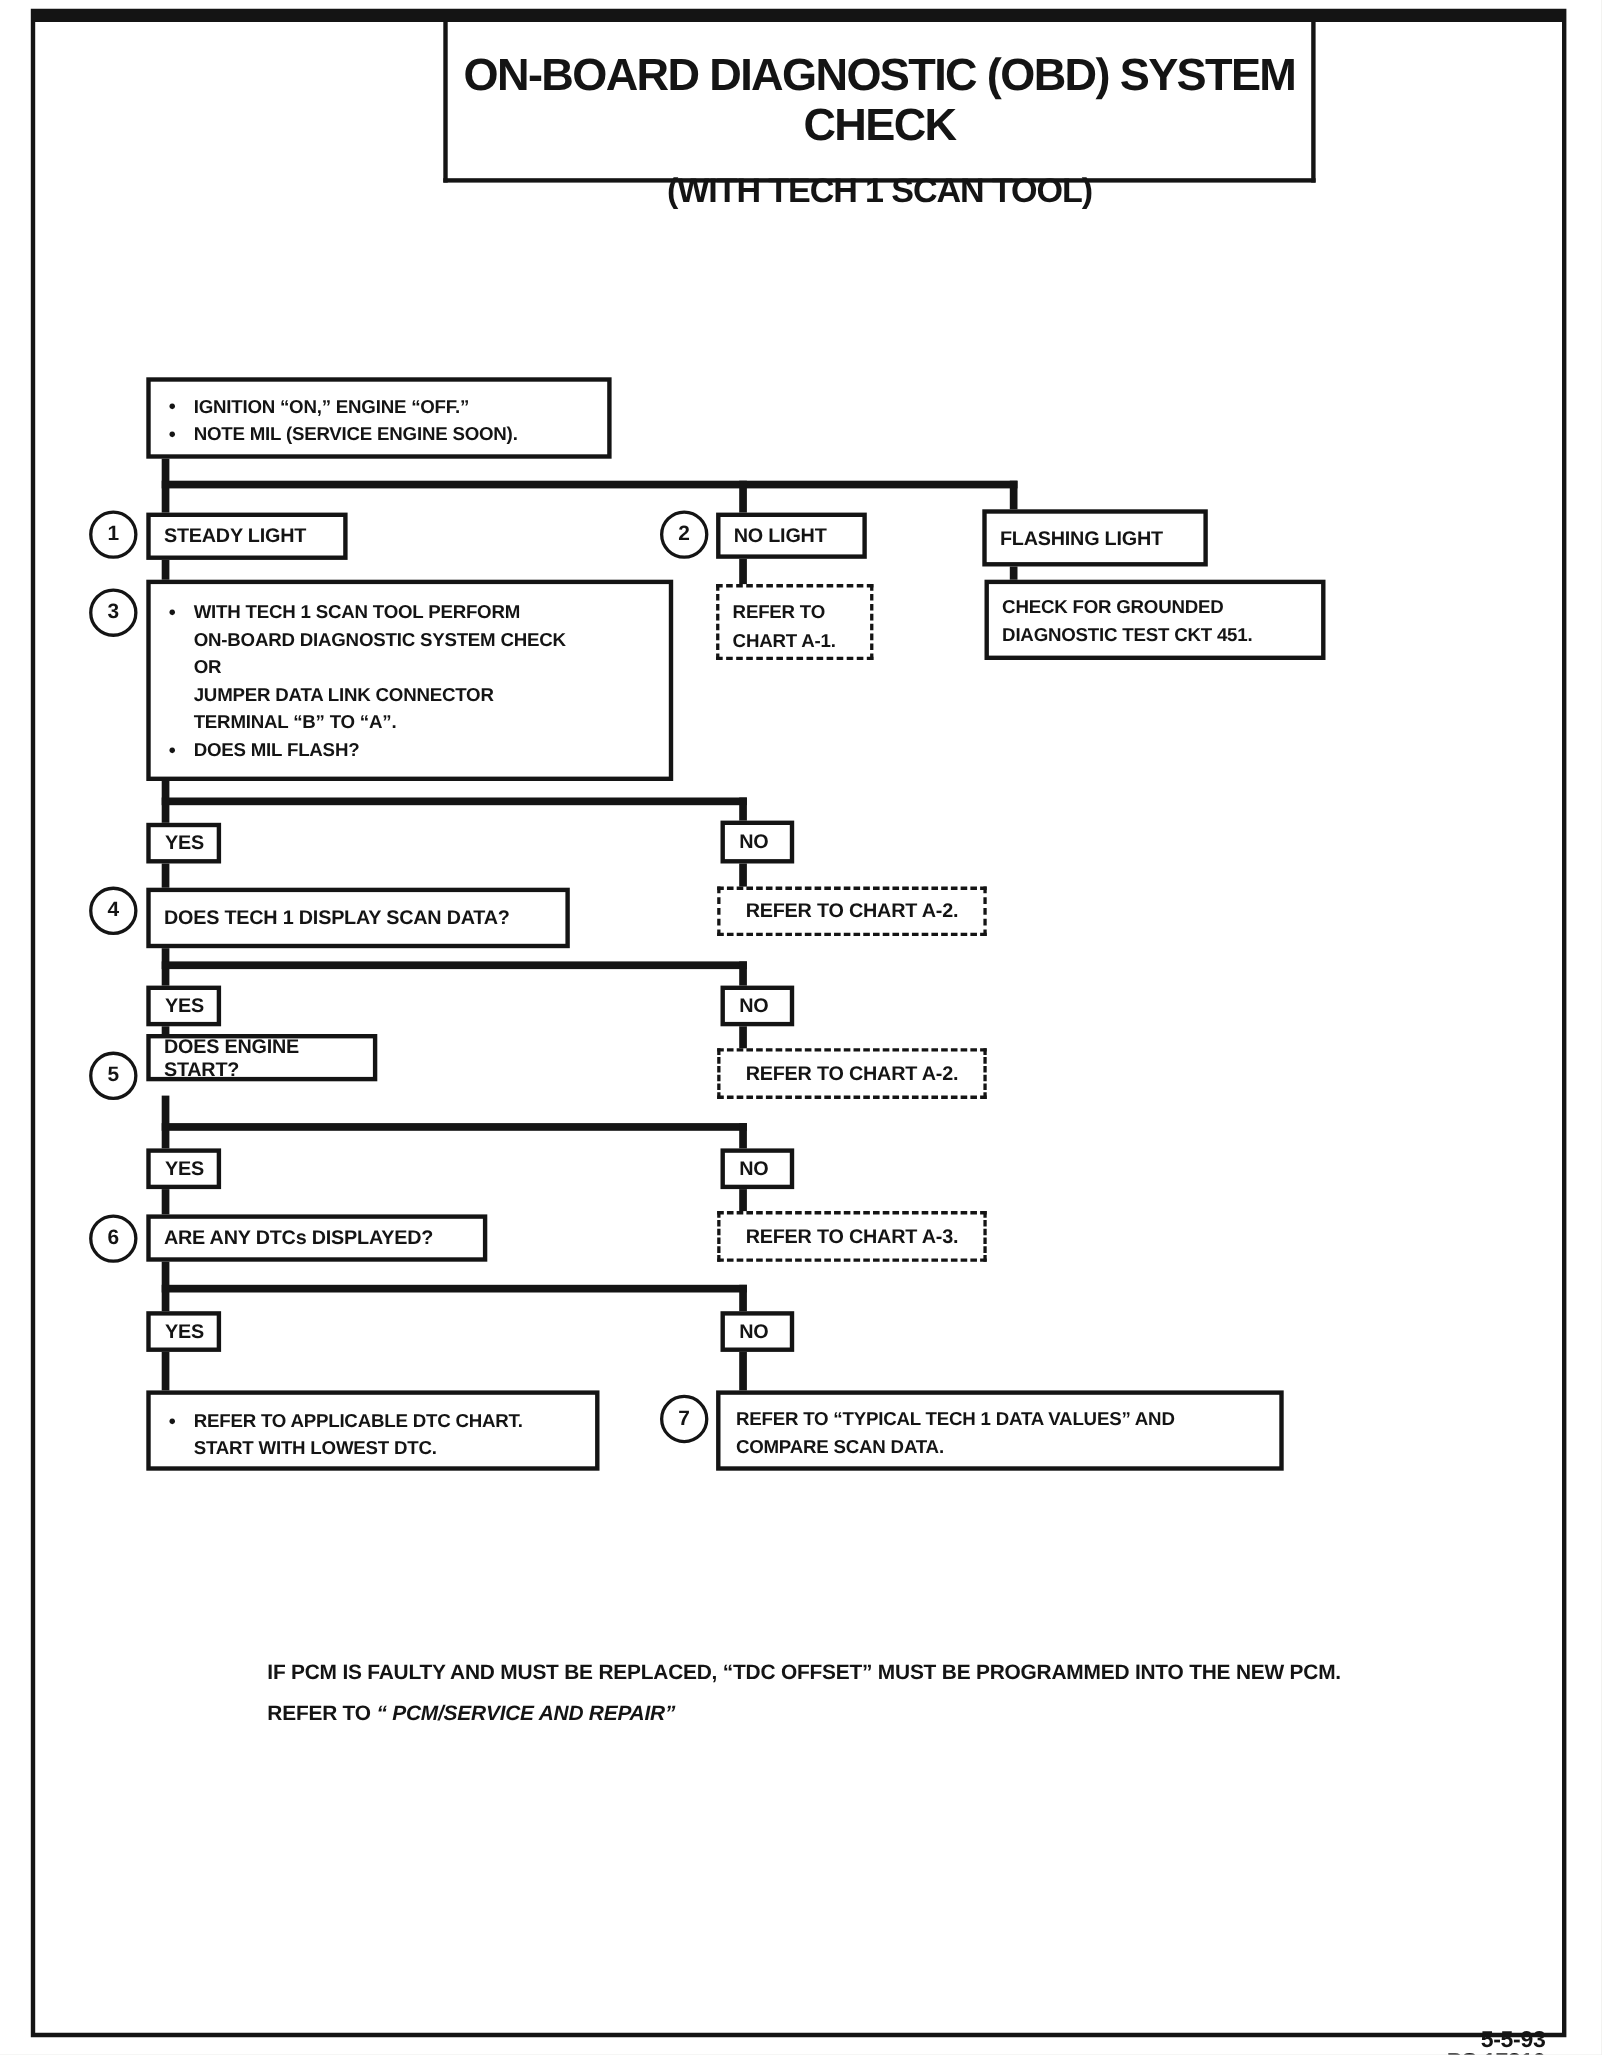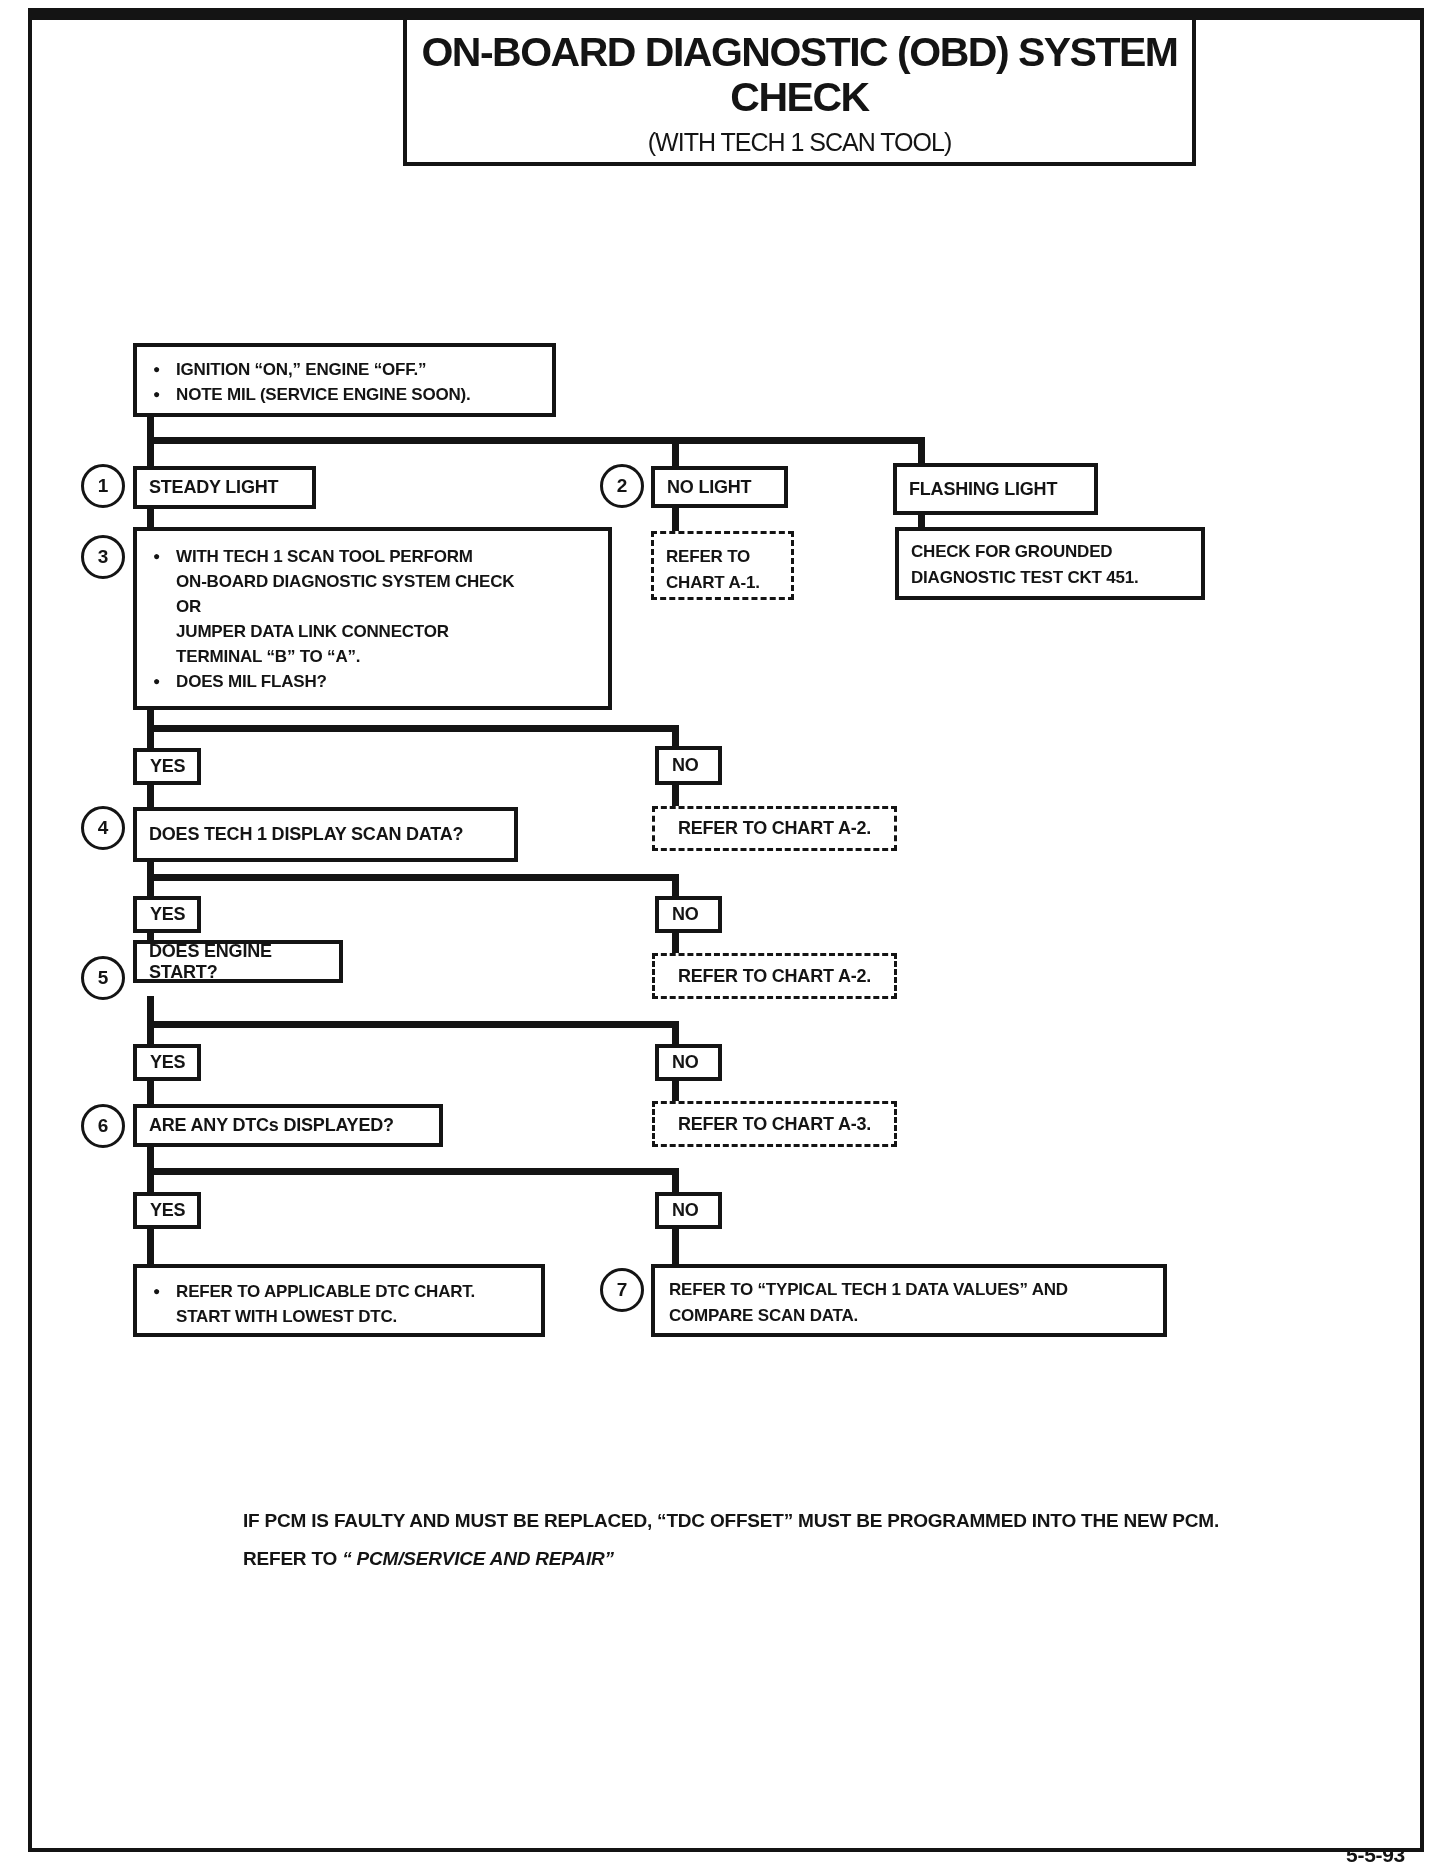--- a/index.html
+++ b/index.html
@@ -9,24 +9,24 @@
     overflow:hidden;
   }
   .frame{
     position:absolute;left:28px;top:8px;width:1396px;height:1844px;
     border:4px solid #141414;border-top-width:12px;box-sizing:border-box;
   }
   
   .title-box{
     position:absolute;left:403px;top:20px;width:793px;height:146px;
     border-left:4px solid #141414;border-right:4px solid #141414;border-bottom:4px solid #141414;
-    box-sizing:border-box;text-align:center;padding-top:10px;
+    box-sizing:border-box;text-align:center;padding-top:26px;
   }
   .t1{font-size:41px;font-weight:bold;letter-spacing:-1.5px;line-height:45px;}
-  .t2{font-size:25px;font-weight:normal;letter-spacing:-1px;margin-top:8px;}
+  .t2{font-size:31px;font-weight:bold;letter-spacing:-1px;margin-top:20px;}
   
   .ln{position:absolute;background:#141414;}
   
   .fbox{
     position:absolute;border:4px solid #141414;background:#ffffff;box-sizing:border-box;
     font-weight:bold;font-size:17px;letter-spacing:-0.2px;
   }
   .dash{border-style:dashed;border-width:3px;}
   .lbl{display:flex;align-items:center;padding-left:12px;font-size:18px;}
   .cen{display:flex;align-items:center;justify-content:center;font-size:18px;}

